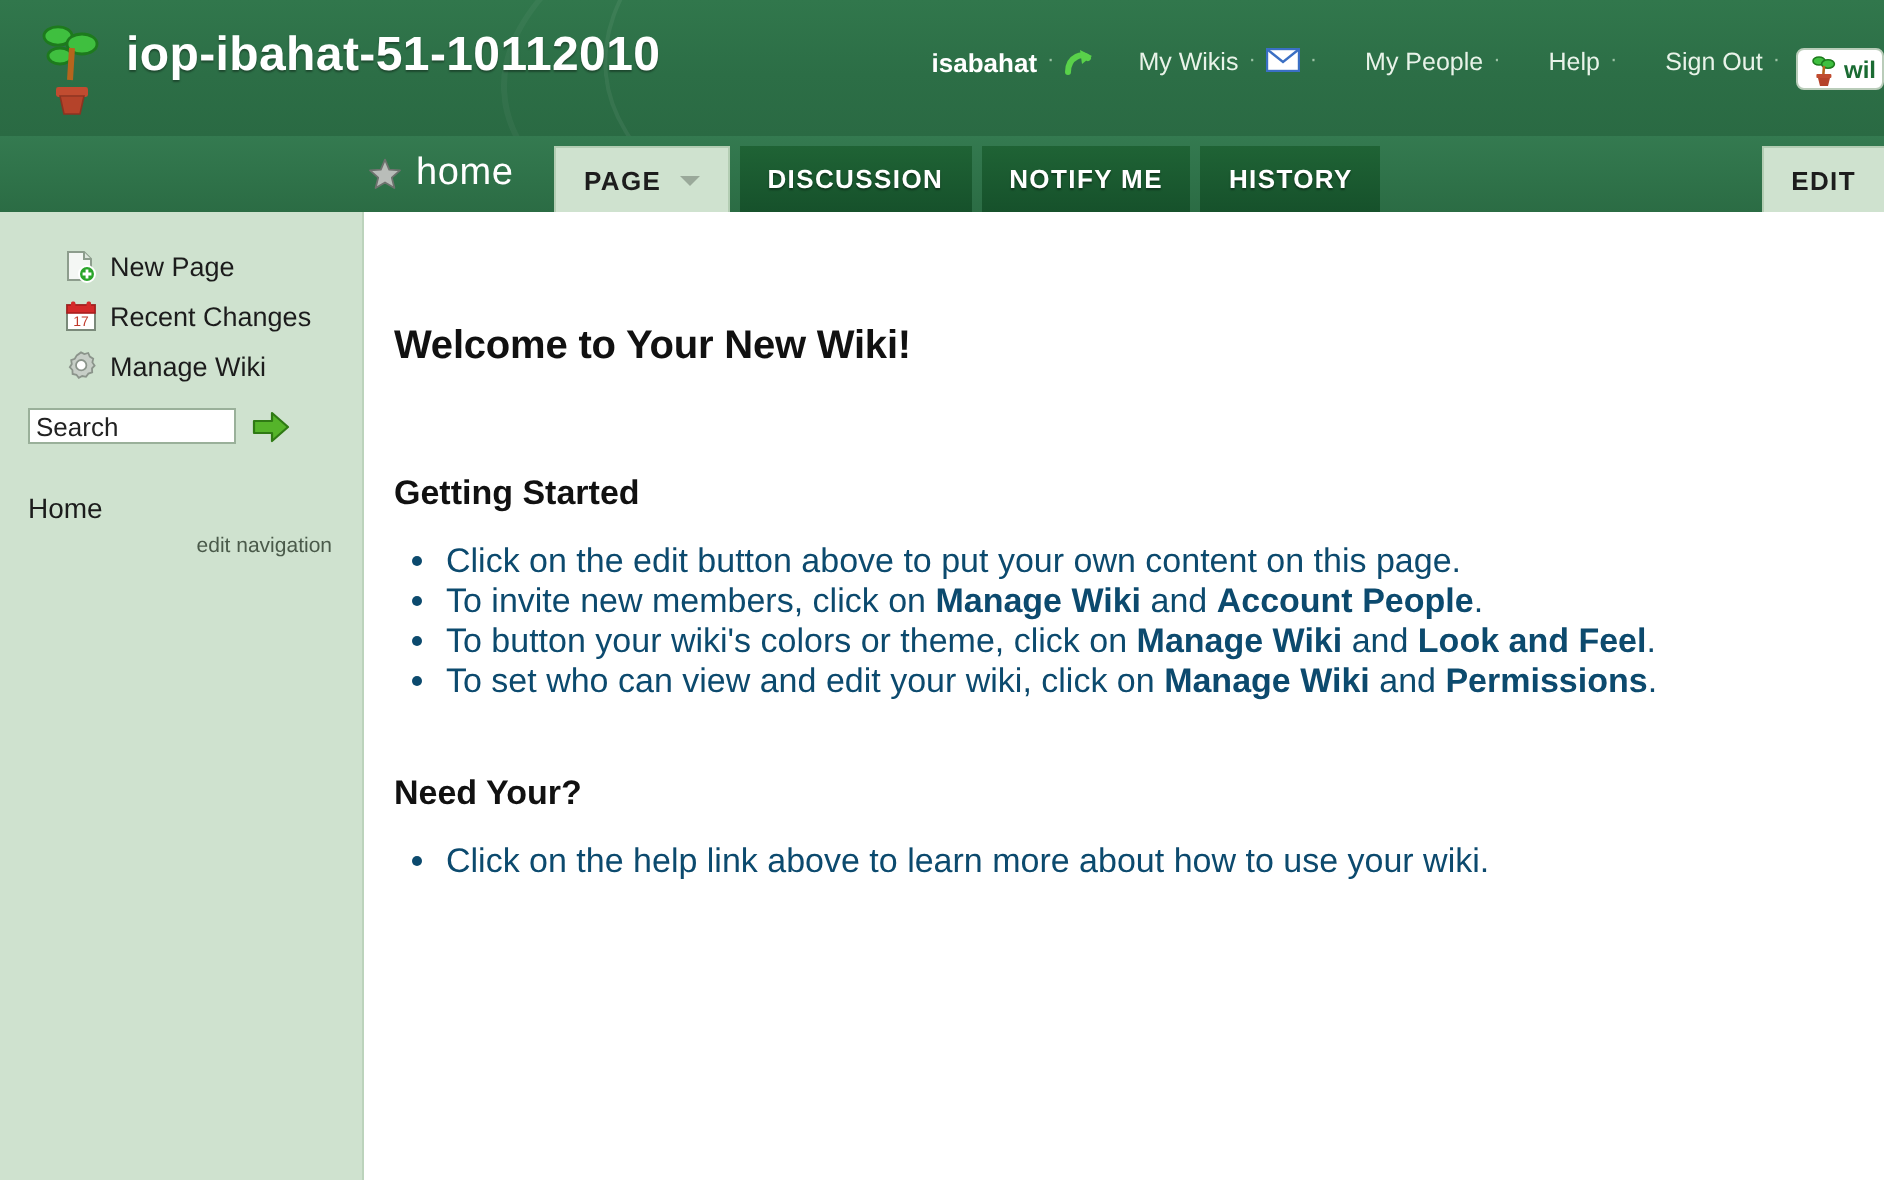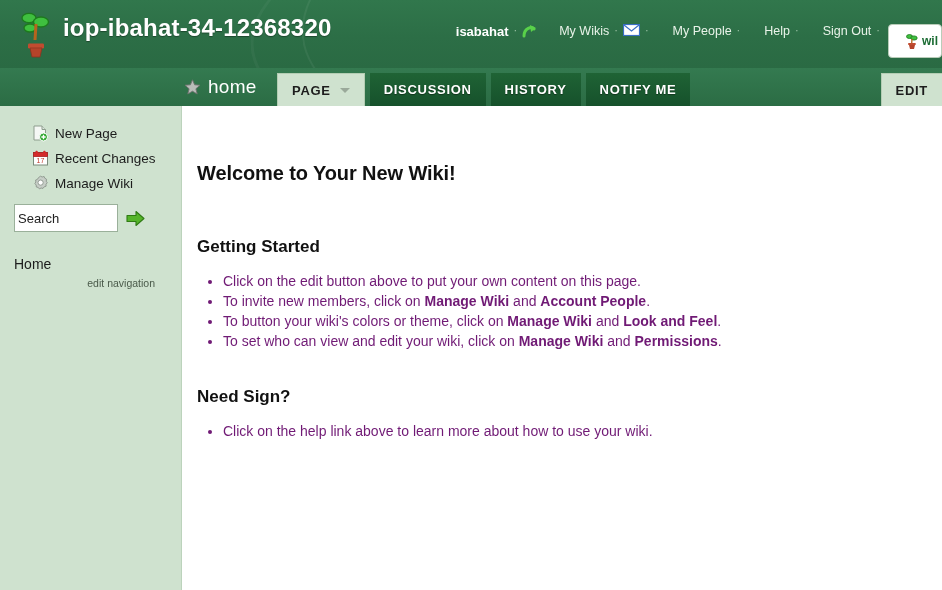--- a/index.html
+++ b/index.html
@@ -104,23 +104,23 @@
   .ub-icon { display: inline-block; vertical-align: middle; }
   .arrow-icon { width: 15px; height: 14px; margin-right: 3px; }
   .mail-icon  { width: 17px; height: 12px; }
 
   .wiki-badge {
     display: inline-flex;
     align-items: center;
     background: #ffffff;
     border: 1px solid #b9ccb9;
     border-radius: 4px;
-    padding: 1px 3px 1px 16px;
+    padding: 1px 3px 1px 6px;
     margin-left: 3px;
-    height: 34px;
+    height: 21px;
     overflow: hidden;
   }
   .wiki-badge .bpot { width: 14px; height: 16px; margin-right: 3px; }
   .wiki-badge .btxt {
     color: #1a6b32;
     font-size: 12px;
     font-weight: bold;
     white-space: nowrap;
   }
 
@@ -242,39 +242,39 @@
     color: #1c1c1c;
   }
 
   .search-row {
     display: flex;
     align-items: center;
     margin: 8px 0 0 14px;
   }
   .search-input {
     width: 104px;
-    height: 28px;
+    height: 18px;
     border: 1px solid #9ab09a;
     background: #ffffff;
     font-family: "Liberation Sans", sans-serif;
     font-size: 13px;
     color: #222;
     padding: 0 3px;
     outline: none;
   }
   .search-go { width: 19px; height: 17px; margin-left: 8px; cursor: pointer; }
 
   .home-link {
     margin: 24px 0 0 14px;
     font-size: 14px;
     color: #1c1c1c;
     cursor: pointer;
   }
   .edit-nav {
-    margin: 5px 26px 0 0;
+    margin: 5px 15px 0 0;
     text-align: right;
     font-size: 10.5px;
     color: #4a5a4a;
     cursor: pointer;
   }
 
   
   .content {
     position: absolute;
     left: 183px; top: 16px;
@@ -297,22 +297,22 @@
     font-weight: bold;
     color: #111111;
   }
   .content h2.second { margin-top: 36px; }
   .content ul {
     margin: 0 0 0 0;
     padding-left: 26px;
     list-style: disc;
   }
   .content li {
-    font-size: 14px;
-    color: #701a75;
+    font-size: 17px;
+    color: #0c4a6e;
     line-height: 20px;
     margin-bottom: 0;
   }
   .content li b { font-weight: bold; }
 </style>
 </head>
 <body>
 
 <div id="page">
 
@@ -324,21 +324,21 @@
     <svg class="logo-pot" viewBox="0 0 42 50">
       <ellipse cx="13" cy="10" rx="7" ry="4.6" fill="#3fbf3f" stroke="#1d7a1d" stroke-width="1.4"></ellipse>
       <ellipse cx="25" cy="14" rx="7.5" ry="5" fill="#3fbf3f" stroke="#1d7a1d" stroke-width="1.4"></ellipse>
       <ellipse cx="14" cy="20" rx="6" ry="4" fill="#3fbf3f" stroke="#1d7a1d" stroke-width="1.4"></ellipse>
       <path d="M20 16 L19 32" stroke="#b5651d" stroke-width="3" fill="none"></path>
       <path d="M14 40 L26 40 L24 49 L16 49 Z" fill="#b5432a"></path>
       <rect x="12" y="35.5" width="16" height="5" rx="1.2" fill="#c14c30"></rect>
       <path d="M14 40 L26 40 L24 49 L16 49 Z" fill="none" stroke="#8c3320" stroke-width="0.8"></path>
     </svg>
 
-    <div class="site-title">iop-ibahat-34-12368320</div>
+    <div class="site-title">iop-ibahat-51-10112010</div>
 
     <div class="userbar">
       <span class="uname">isabahat</span>
       <span class="sep">·</span>
       <svg class="ub-icon arrow-icon" viewBox="0 0 15 14">
         <path d="M2 12 C2 4, 10 2, 12 5" stroke="#59d14a" stroke-width="3" fill="none" stroke-linecap="round"></path>
         <path d="M8 1 L14 4 L9 8 Z" fill="#59d14a"></path>
       </svg>
       <a href="#">My Wikis</a>
       <span class="sep">·</span>
@@ -376,24 +376,24 @@
 
     <div class="tabs">
       <div class="tab active">
         <span>PAGE</span>
         <span class="caret"></span>
       </div>
       <div class="tab">
         <span>DISCUSSION</span>
       </div>
       <div class="tab">
-        <span>HISTORY</span>
+        <span>NOTIFY ME</span>
       </div>
       <div class="tab">
-        <span>NOTIFY ME</span>
+        <span>HISTORY</span>
       </div>
     </div>
 
     <div class="edit-tab">
       <span>EDIT</span>
     </div>
   </div>
 
   <div class="body-wrap">
 
@@ -447,20 +447,20 @@
       <h1>Welcome to Your New Wiki!</h1>
 
       <h2>Getting Started</h2>
       <ul id="getting-started-list">
           <li><span>Click on the edit button above to put your own content on this page.</span></li>
           <li><span>To invite new members, click on </span><b>Manage Wiki</b><span> and </span><b>Account People</b><span>.</span></li>
           <li><span>To button your wiki's colors or theme, click on </span><b>Manage Wiki</b><span> and </span><b>Look and Feel</b><span>.</span></li>
           <li><span>To set who can view and edit your wiki, click on </span><b>Manage Wiki</b><span> and </span><b>Permissions</b><span>.</span></li>
         </ul>
 
-      <h2 class="second">Need Sign?</h2>
+      <h2 class="second">Need Your?</h2>
       <ul id="need-help-list">
           <li><span>Click on the help link above to learn more about how to use your wiki.</span></li>
         </ul>
     </div>
 
   </div>
 </div>
 
 </body></html>

